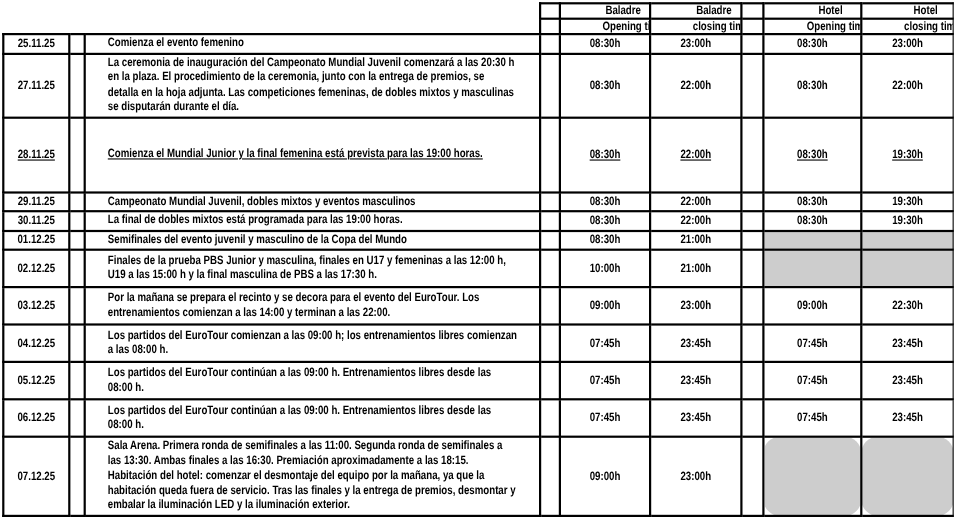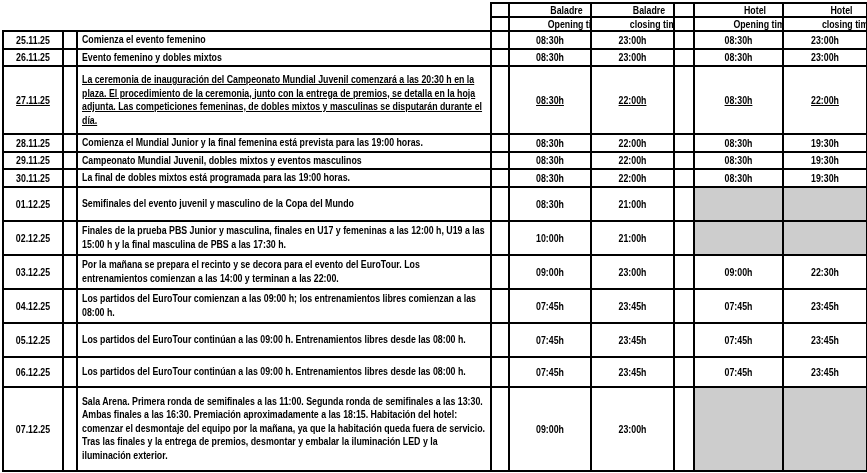--- a/index.html
+++ b/index.html
@@ -40,21 +40,21 @@
     white-space: nowrap;
   }
   .sq-l {
     width: 125%;
     transform: scaleX(0.8);
     transform-origin: 0 50%;
     line-height: 13.5px;
     padding: 0 5px;
     box-sizing: border-box;
   }
-  td.c-desc { padding: 1px 0; }
+  td.c-desc { padding: 1px 16px; }
   td.closed { background: #cdcdcd; }
   
   tbody tr:nth-child(3)  td { height: 64px; text-decoration: underline; }
   tbody tr:nth-child(7)  td,
   tbody tr:nth-child(8)  td,
   tbody tr:nth-child(9)  td,
   tbody tr:nth-child(10) td,
   tbody tr:nth-child(11) td { height: 30px; }
   tbody tr:nth-child(12) td { height: 26px; border-radius: 15px; }
   tbody tr:nth-child(13) td { height: 80px; margin-top: 43px; }
@@ -133,43 +133,20 @@
     <td class="c-narrow"></td>
     <td class="c-time">
           <div class="sq-c">08:30h</div>
         </td>
     <td class="c-time">
           <div class="sq-c">23:00h</div>
         </td>
   </tr>
       <tr>
     <td class="c-date">
-          <div class="sq-c">26.11.25</div>
-        </td>
-    <td class="c-narrow"></td>
-    <td class="c-desc">
-          <div class="sq-l">Evento femenino y dobles mixtos</div>
-        </td>
-    <td class="c-narrow"></td>
-    <td class="c-time">
-          <div class="sq-c">08:30h</div>
-        </td>
-    <td class="c-time">
-          <div class="sq-c">23:00h</div>
-        </td>
-    <td class="c-narrow"></td>
-    <td class="c-time">
-          <div class="sq-c">08:30h</div>
-        </td>
-    <td class="c-time">
-          <div class="sq-c">23:00h</div>
-        </td>
-  </tr>
-      <tr>
-    <td class="c-date">
           <div class="sq-c">27.11.25</div>
         </td>
     <td class="c-narrow"></td>
     <td class="c-desc">
           <div class="sq-l">La ceremonia de inauguración del Campeonato Mundial Juvenil comenzará a las 20:30 h en la plaza. El procedimiento de la ceremonia, junto con la entrega de premios, se detalla en la hoja adjunta. Las competiciones femeninas, de dobles mixtos y masculinas se disputarán durante el día.</div>
         </td>
     <td class="c-narrow"></td>
     <td class="c-time">
           <div class="sq-c">08:30h</div>
         </td>

